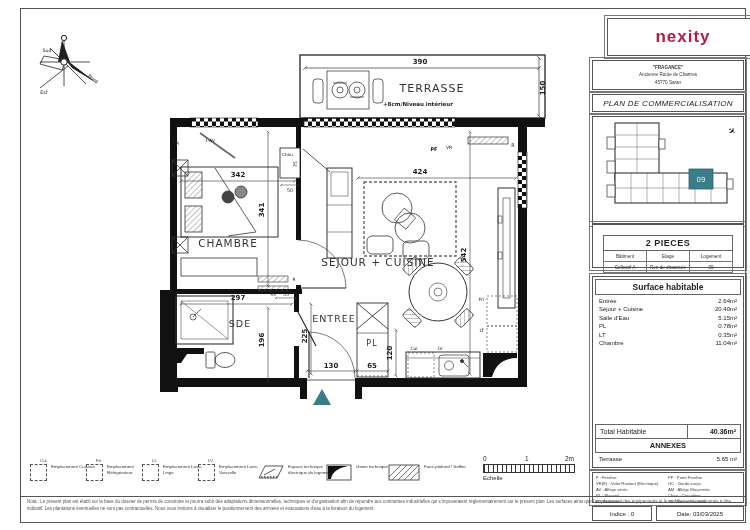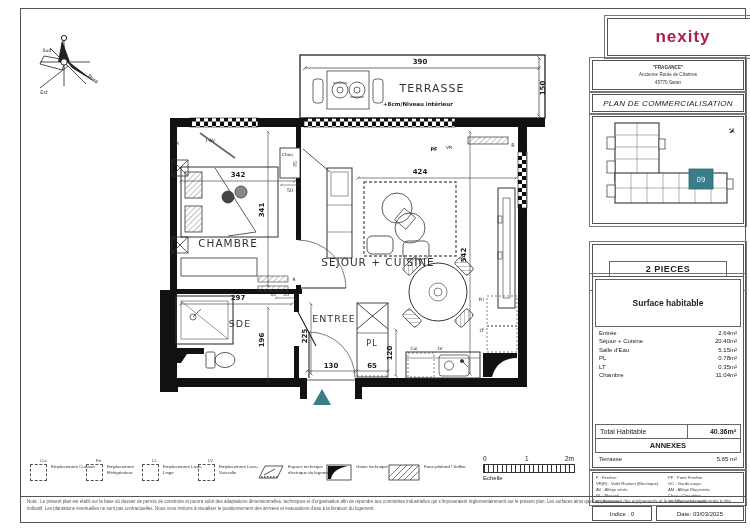--- a/index.html
+++ b/index.html
@@ -10,27 +10,27 @@
   #sheet-border{left:20px;top:8px;width:726px;height:515px;border:1px solid #555;}
   
   .pbox{left:592px;width:152px;border:1px solid #555;background:#fff;outline:1px solid #777;outline-offset:2px;}
   #logo-box{top:18px;height:38px;display:flex;align-items:center;justify-content:center;margin-left:15px;}
   .brand{font-size:17px;font-weight:bold;letter-spacing:1px;color:#b01e48;}
   #program-box{top:60px;height:30px;text-align:center;font-size:4.6px;line-height:1.6;padding-top:3px;color:#333;}
   #program-box .pg{font-weight:bold;}
   #title-box{top:94px;height:18px;display:flex;align-items:center;justify-content:center;
              font-size:8px;font-style:italic;letter-spacing:.3px;color:#222;}
   #keyplan-box{top:116px;height:108px;}
-  #type-box{top:244px;height:44px;padding:16px;}
+  #type-box{top:224px;height:44px;padding:10px;}
   #type-head{border:1px solid #666;text-align:center;font-size:9px;font-weight:bold;padding:2px 0;letter-spacing:.5px;}
   .type-table{display:flex;border:1px solid #777;border-top:none;}
   .type-table .cell{flex:1;text-align:center;font-size:4.6px;padding:2.5px 0;border-left:1px solid #777;color:#333;}
   .type-table .cell:first-child{border-left:none;}
   #surface-box{top:276px;height:192px;display:flex;flex-direction:column;padding:2px;}
-  #surface-title{border:1px solid #666;text-align:center;font-weight:bold;font-size:8.5px;padding:18px 0;}
+  #surface-title{border:1px solid #666;text-align:center;font-weight:bold;font-size:8.5px;padding:2px 0;}
   .srow{display:flex;justify-content:space-between;font-size:6px;padding:2.5px 4px 0 4px;color:#222;}
   #total-row{margin-top:auto;border:1px solid #666;display:flex;font-size:7px;}
   #total-row .tl{flex:1;padding:3px 4px;}
   #total-row .tv{width:44px;border-left:1px solid #666;text-align:right;padding:3px 4px;font-weight:bold;}
   #annexes-head{border:1px solid #666;border-top:none;text-align:center;font-weight:bold;font-size:7.5px;padding:2px 11px;}
   #annexe-row{display:flex;justify-content:space-between;font-size:6px;padding:3px 4px;}
   #abbr-box{top:472px;height:31px;display:flex;font-size:4.2px;line-height:1.45;color:#444;padding:2px 3px;}
   #abbr-box .col{flex:1;}
   #indice-box{left:592px;top:506px;width:60px;height:15px;border:1px solid #555;
               display:flex;align-items:center;justify-content:center;font-size:6px;}

